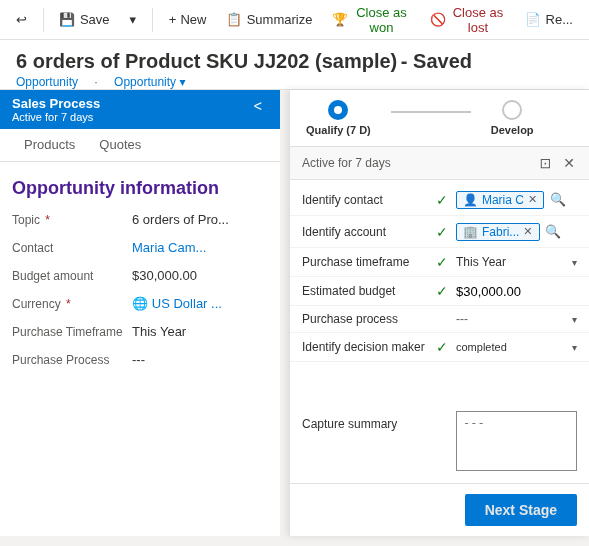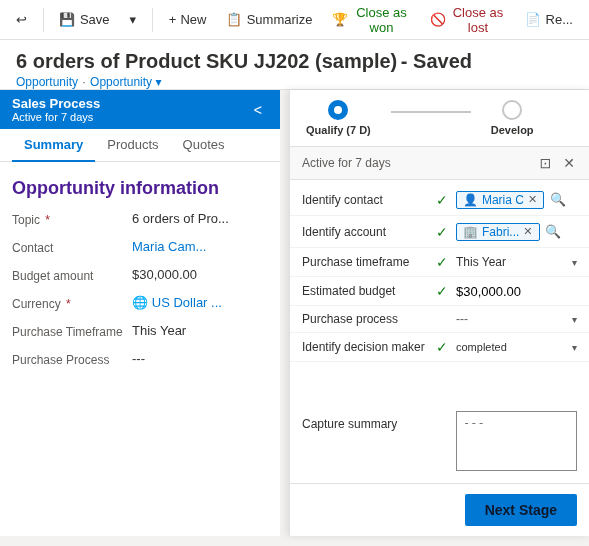--- a/index.html
+++ b/index.html
@@ -20,52 +20,52 @@
     .toolbar-separator { width: 1px; height: 24px; background: #e0e0e0; margin: 0 4px; }
     .toolbar-btn.close-won { color: #107c10; }
     .toolbar-btn.close-lost { color: #a4262c; }
 
     
     .header {
       background: #fff; padding: 10px 16px 0;
       border-bottom: 1px solid #e0e0e0;
     }
     .header-title { font-size: 20px; font-weight: 600; color: #323130; }
-    .breadcrumb { display: flex; align-items: center; gap: 4px; font-size: 12px; color: #0078d4; margin-top: 2px; }
+    .breadcrumb { display: flex; align-items: center; gap: 16px; font-size: 12px; color: #0078d4; margin-top: 2px; }
     .breadcrumb span { cursor: pointer; }
     .breadcrumb .sep { color: #605e5c; }
 
     
     .content { display: flex; height: calc(546px - 40px - 60px); position: relative; }
 
     
     .left-panel { width: 280px; flex-shrink: 0; background: #fff; display: flex; flex-direction: column; }
 
     
     .sales-process {
       background: #0078d4; color: #fff;
       padding: 6px 12px;
-      display: flex; align-items: center; justify-content: space-between;
+      display: flex; align-items: flex-start; justify-content: space-between;
     }
     .sales-process-title { font-size: 13px; font-weight: 600; }
     .sales-process-sub { font-size: 11px; }
     .collapse-btn { background: none; border: none; color: #fff; cursor: pointer; font-size: 14px; padding: 2px 6px; }
 
     
     .tabs { display: flex; border-bottom: 1px solid #e0e0e0; padding: 0 12px; background: #fff; }
     .tab {
       padding: 8px 12px; cursor: pointer; font-size: 13px; color: #605e5c;
       border-bottom: 2px solid transparent; margin-bottom: -1px;
     }
     .tab.active { color: #0078d4; border-bottom-color: #0078d4; font-weight: 600; }
 
     
     .form-area { padding: 16px 12px; overflow-y: auto; flex: 1; }
     .section-title { font-size: 18px; font-weight: 600; margin-bottom: 12px; color: #4c1d95; }
-    .field-row { display: flex; align-items: flex-start; margin-bottom: 12px; }
+    .field-row { display: flex; align-items: flex-end; margin-bottom: 12px; }
     .field-label { width: 120px; flex-shrink: 0; color: #605e5c; font-size: 12px; padding-top: 2px; }
     .field-label .required { color: #a4262c; margin-left: 2px; }
     .field-value { flex: 1; font-size: 13px; color: #323130; overflow: hidden; text-overflow: ellipsis; white-space: nowrap; }
     .field-link { color: #0078d4; cursor: pointer; text-decoration: none; }
 
     
     .right-panel {
       position: absolute; right: 0; top: 0;
       width: 300px; height: 100%;
       background: #fff; border-left: 1px solid #e0e0e0;
@@ -133,21 +133,21 @@
       resize: none; font-size: 12px; padding: 4px 6px; color: #605e5c;
       background: #fff;
     }
 
     
     .panel-footer {
       padding: 10px 12px; border-top: 1px solid #e0e0e0;
       display: flex; justify-content: flex-end;
     }
     .next-stage-btn {
-      background: #0078d4; color: #0f172a; border: none;
+      background: #0078d4; color: #e5e5e5; border: none;
       padding: 8px 20px; font-size: 14px; font-weight: 600;
       cursor: pointer; border-radius: 2px;
     }
   </style>
 </head>
 <body>
 
 <div class="toolbar">
   <button class="toolbar-btn">
     <span>↩</span>
@@ -206,23 +206,20 @@
       <div>
         <div class="sales-process-title">Sales Process</div>
         <div class="sales-process-sub">Active for 7 days</div>
       </div>
       <button class="collapse-btn">
         <span>&lt;</span>
       </button>
     </div>
 
     <div class="tabs">
-      <div class="tab active">
-        <span>Summary</span>
-      </div>
       <div class="tab">
         <span>Products</span>
       </div>
       <div class="tab">
         <span>Quotes</span>
       </div>
     </div>
 
     <div class="form-area">
       <div class="section-title">Opportunity information</div>

